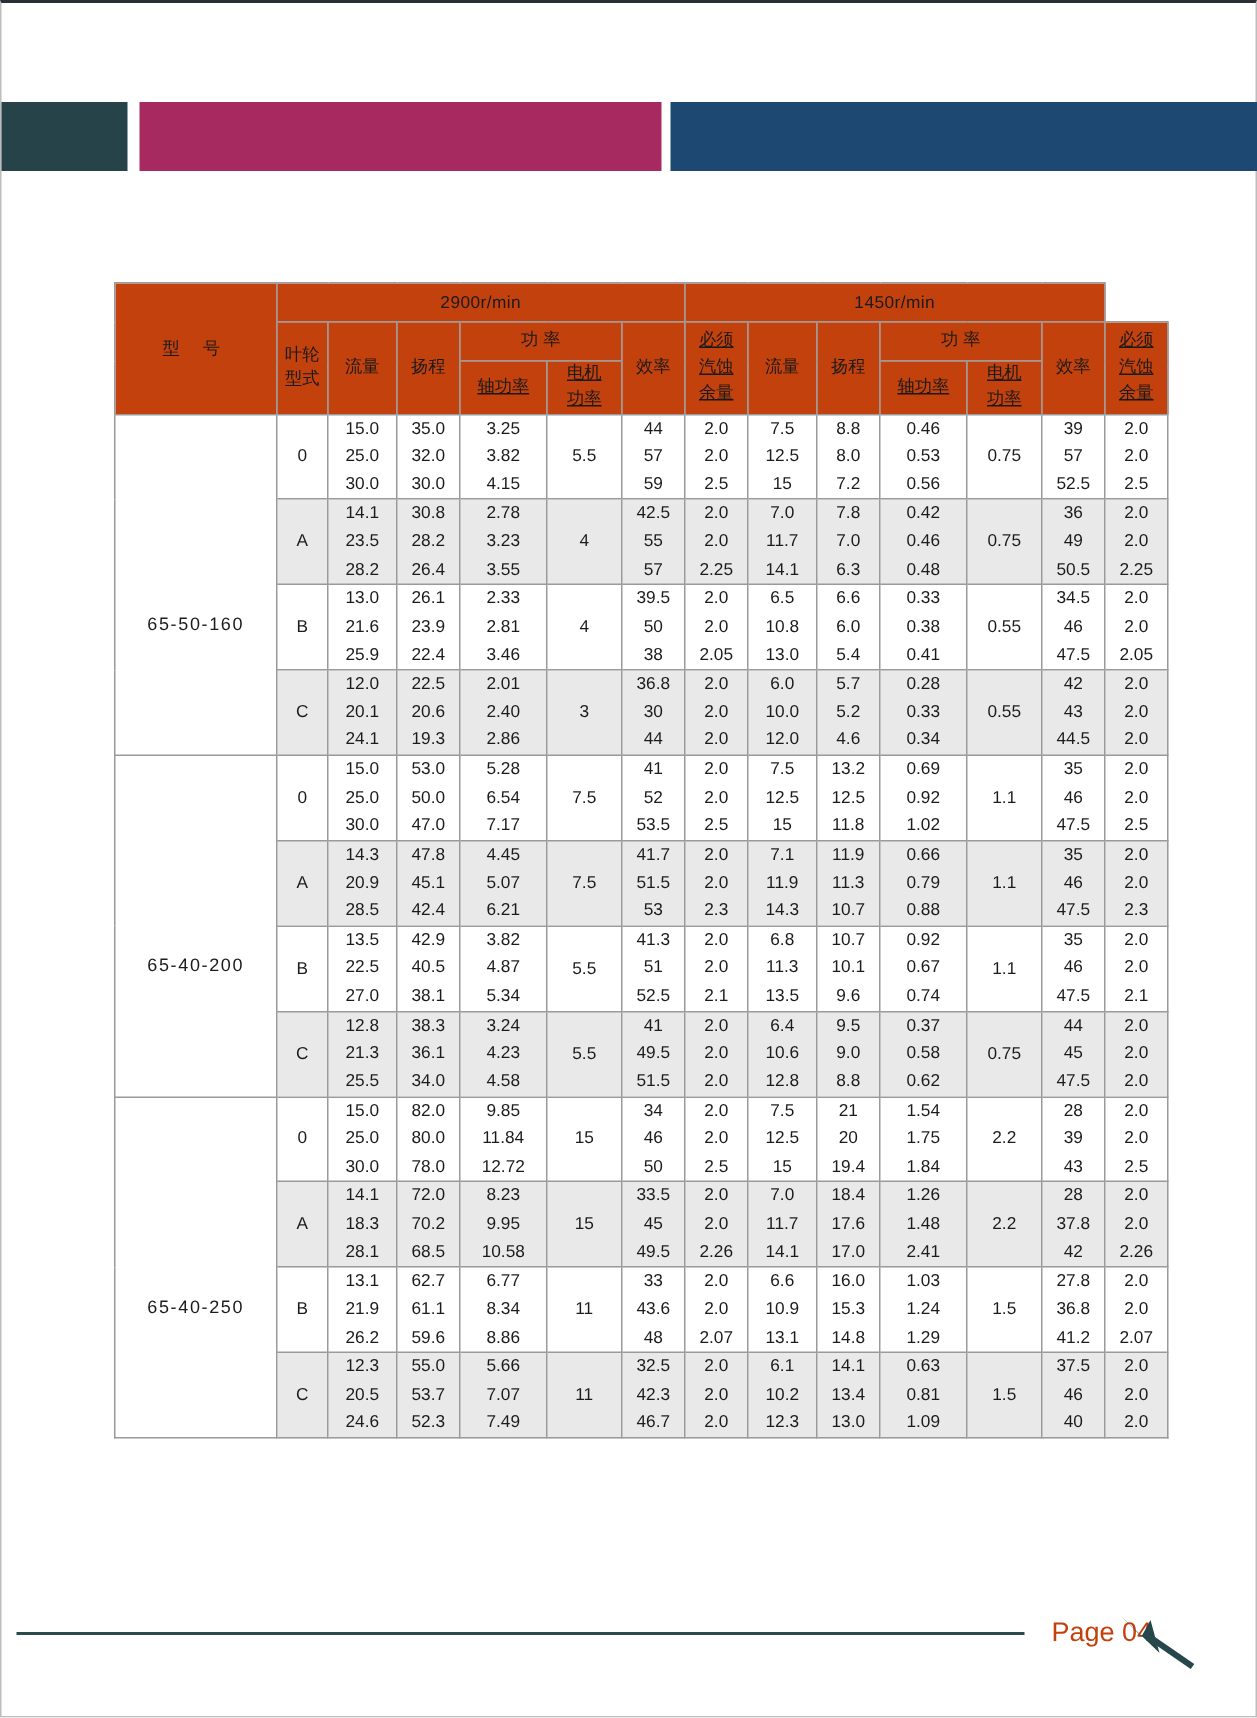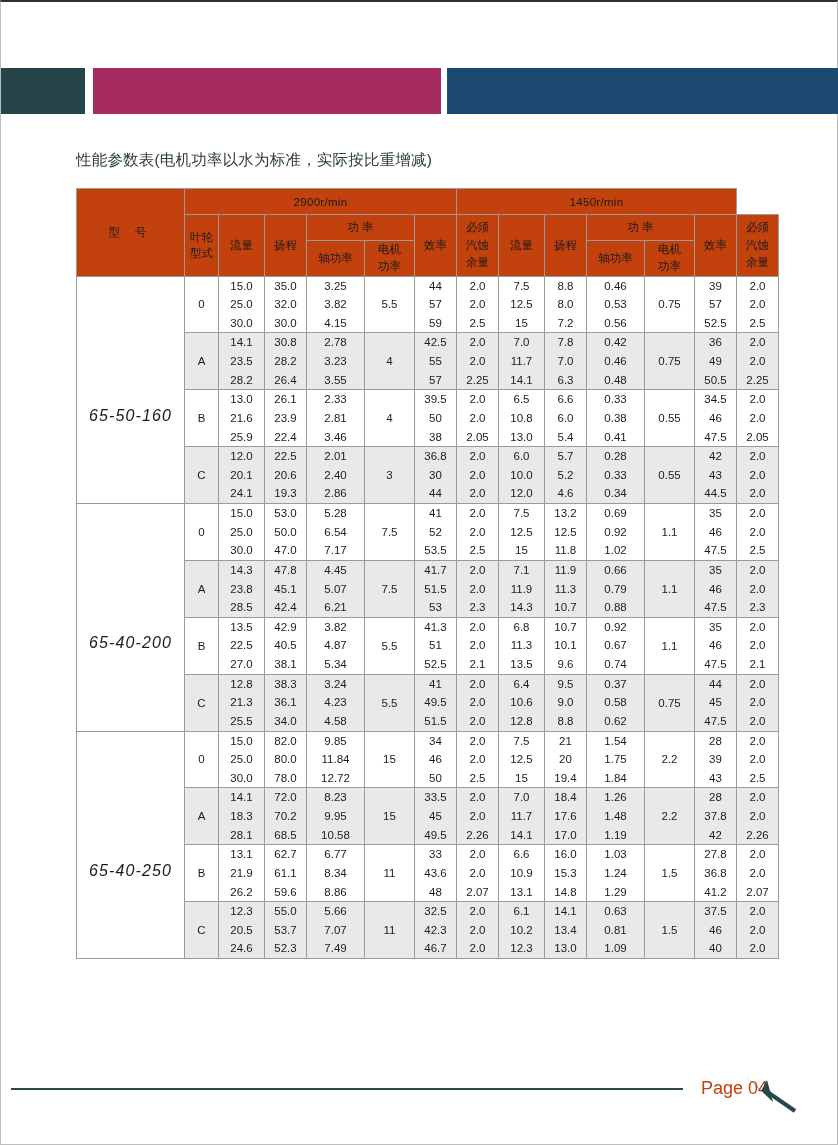--- a/index.html
+++ b/index.html
@@ -53,33 +53,32 @@
     border: 1px solid #9a9a9a;
     padding: 0;
     text-align: center;
     vertical-align: middle;
     font-weight: normal;
   }
   table.spec thead td { background: #c2410c; height: 26px; font-size: 11.5px; }
   .hd-rpm { font-size: 12.5px; letter-spacing: .3px; }
   .hd-cn { font-size: 12px; line-height: 1.45; }
   .hd-model { font-size: 12px; letter-spacing: 6px; padding-left: 6px; }
-  .hd-sub { font-size: 11.5px; line-height: 1.5; }
+  .hd-sub { font-size: 11.5px; line-height: 1.5; text-decoration: underline; }
   .num { font-size: 11.5px; }
   .numcell { line-height: 1.62; font-size: 11.5px; padding: 5px 2px; }
   .single { font-size: 11.5px; }
 
   tr.band-odd td.data { background: #ffffff; }
   tr.band-even td.data { background: #e9e9e9; }
   td.modelname {
-    font-size: 16px;
+    font-size: 12px;
     letter-spacing: 1.1px;
     background: transparent;
     position: relative;
-    font-style: italic;
   }
   td.modelname .mn { display: block; }
   .grp-top td { border-top: 1px solid #6f6f6f; }
 
   
   col.c-model { width: 108px; }
   col.c-imp   { width: 34px; }
   col.c-q     { width: 46px; }
   col.c-h     { width: 42px; }
   col.c-shaft { width: 58px; }
@@ -105,21 +104,20 @@
 <body>
 
 <div class="page">
 
   <div class="bars">
     <div class="bar bar-a" style="background: rgb(39, 67, 74);"></div>
     <div class="bar bar-b" style="background: rgb(166, 42, 95);"></div>
     <div class="bar bar-c" style="background: rgb(28, 72, 114);"></div>
   </div>
 
-  <div class="heading" style="color: rgb(44, 61, 66);">性能参数表(电机功率以水为标准，实际按比重增减)</div>
 
   <div class="tbl-wrap">
     <table class="spec">
       <colgroup>
         <col class="c-model">
           <col class="c-imp">
         <col class="c-q">
           <col class="c-h">
           <col class="c-shaft">
           <col class="c-motor">
@@ -454,21 +452,21 @@
             <td class="numcell data">
               <div class="num">2.0</div>
               <div class="num">2.0</div>
               <div class="num">2.5</div>
             </td>
           </tr>
           <tr class="band-even">
             <td class="single data">A</td>
             <td class="numcell data">
               <div class="num">14.3</div>
-              <div class="num">23.8</div>
+              <div class="num">20.9</div>
               <div class="num">28.5</div>
             </td>
             <td class="numcell data">
               <div class="num">47.8</div>
               <div class="num">45.1</div>
               <div class="num">42.4</div>
             </td>
             <td class="numcell data">
               <div class="num">4.45</div>
               <div class="num">5.07</div>
@@ -714,21 +712,21 @@
               <div class="num">14.1</div>
             </td>
             <td class="numcell data">
               <div class="num">18.4</div>
               <div class="num">17.6</div>
               <div class="num">17.0</div>
             </td>
             <td class="numcell data">
               <div class="num">1.26</div>
               <div class="num">1.48</div>
-              <div class="num">1.19</div>
+              <div class="num">2.41</div>
             </td>
             <td class="single data">2.2</td>
             <td class="numcell data">
               <div class="num">28</div>
               <div class="num">37.8</div>
               <div class="num">42</div>
             </td>
             <td class="numcell data">
               <div class="num">2.0</div>
               <div class="num">2.0</div>

